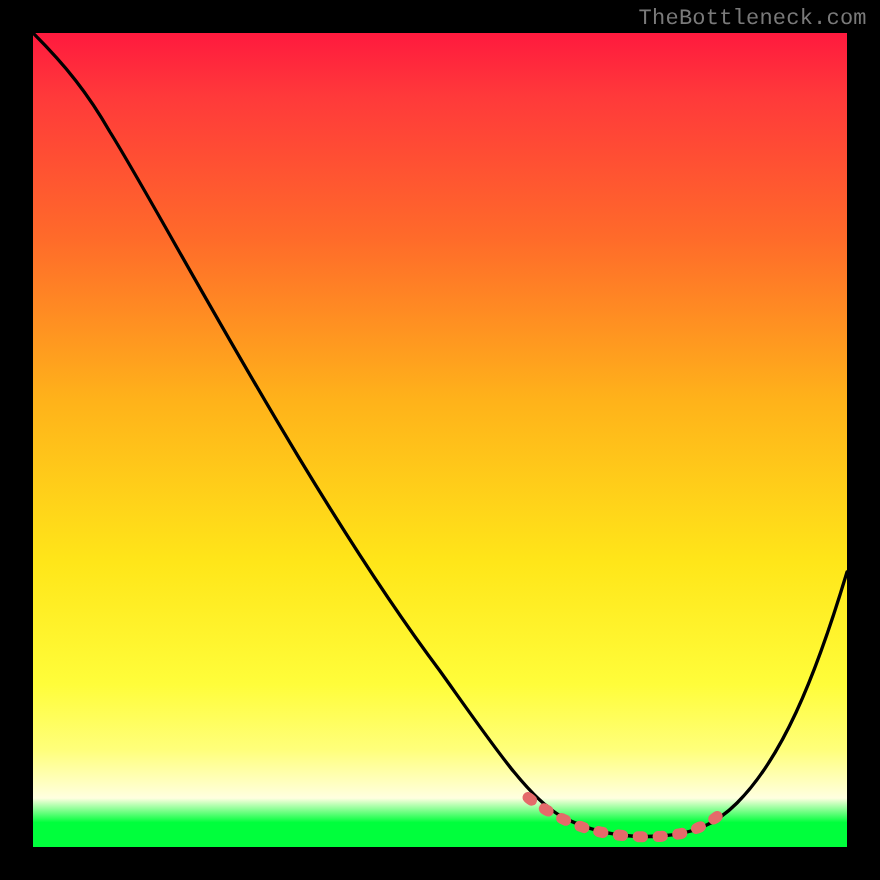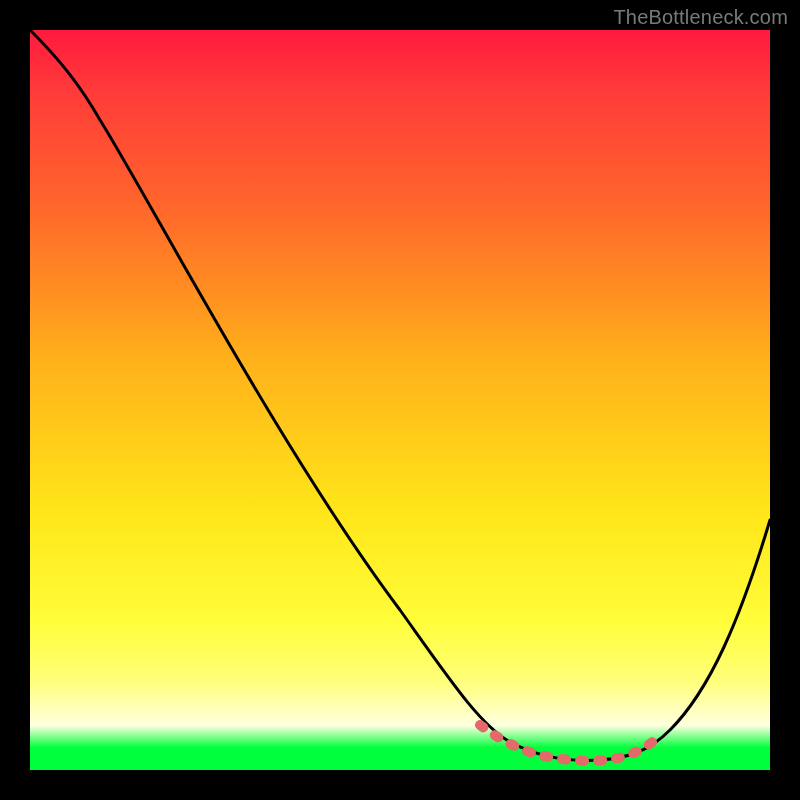--- a/index.html
+++ b/index.html
@@ -31,20 +31,21 @@
     );
   }
   .watermark {
     position: absolute;
     top: 6px;
     right: 12px;
     color: #7a7a7a;
     font-size: 20px;
     font-weight: 500;
     letter-spacing: 0.2px;
+    font-family: Liberation Mono, monospace;
   }
   svg.curve {
     position: absolute;
     left: 0;
     top: 0;
     width: 740px;
     height: 740px;
   }
 </style>
 </head>

